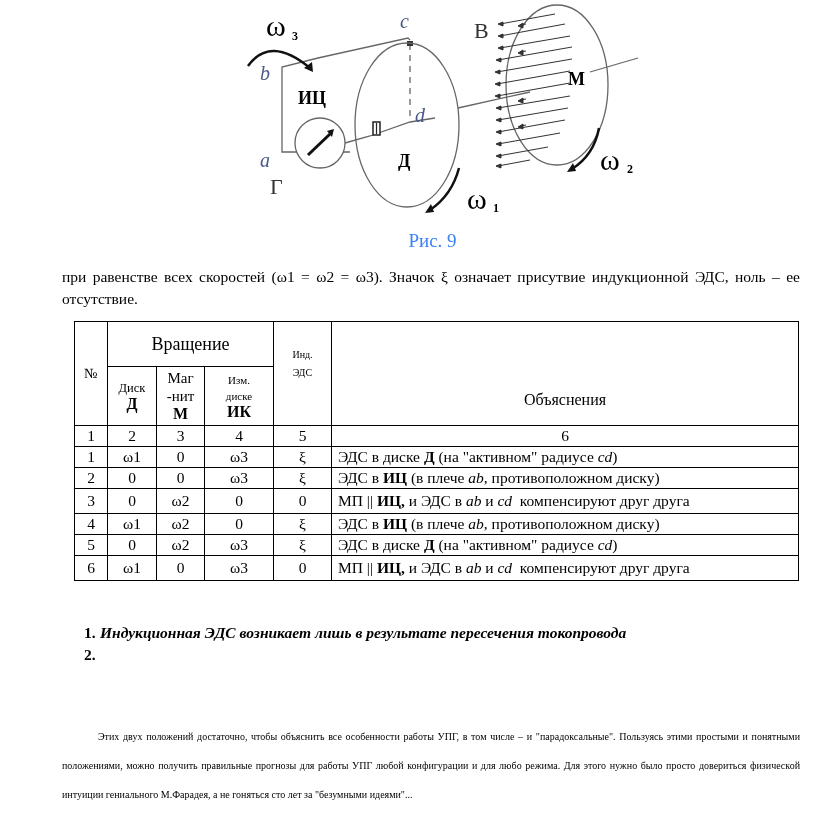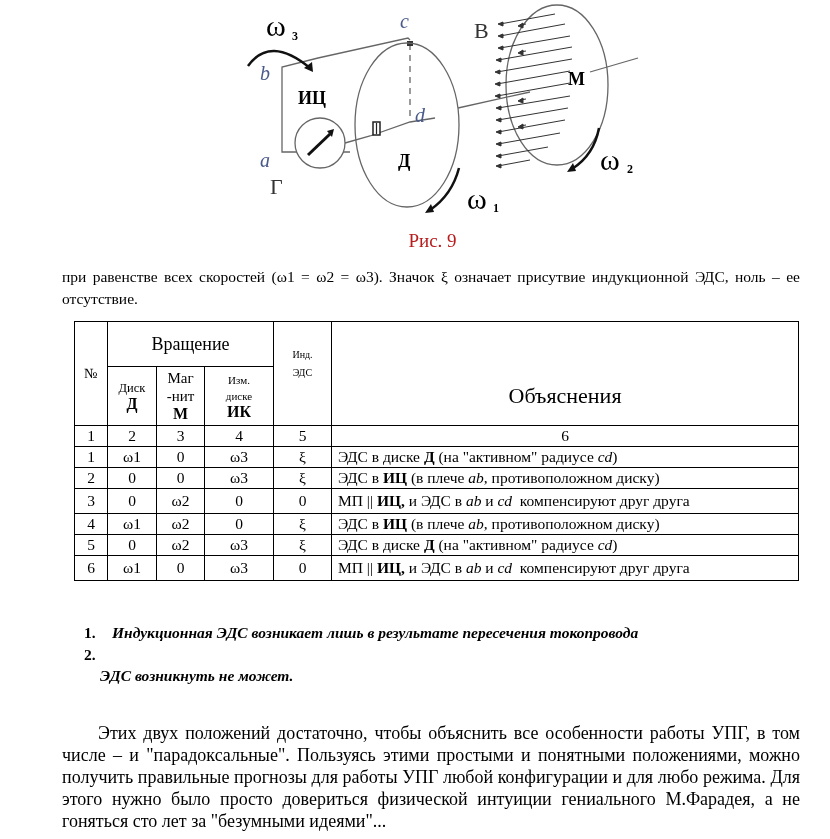--- a/index.html
+++ b/index.html
@@ -1,45 +1,45 @@
 <!DOCTYPE html>
 <html><head>
 <meta charset="utf-8">
 <style>
   html, body { margin:0; padding:0; background:#ffffff; }
   body { width:830px; height:839px; position:relative; overflow:hidden;
          font-family:"Liberation Serif", serif; color:#000; }
   .figure { position:absolute; left:230px; top:0; width:420px; height:228px; }
   .figure svg { display:block; }
   .caption { position:absolute; left:0; width:830px; top:230px; text-align:center;
-             font-size:19px; color:#b91c1c; padding-left:35px; box-sizing:border-box; }
+             font-size:19px; color:#3b82f6; padding-left:35px; box-sizing:border-box; }
   .intro { position:absolute; left:62px; top:266px; width:738px; font-size:15.5px;
            line-height:22px; text-align:justify; }
   table.results { position:absolute; left:74px; top:321px; width:725px;
                   border-collapse:collapse; font-size:15.5px; }
   table.results td, table.results th { border:1.5px solid #000; padding:0 4px;
                   text-align:center; font-weight:normal; vertical-align:middle; }
   .hdr-rot { font-weight:bold; font-size:18px; height:44px; }
   .hdr-small { font-size:12.5px; line-height:16px; }
   .hdr-small b { font-size:16px; }
   .hdr-mid { font-size:15px; line-height:18px; }
   .hdr-mid b { font-size:16px; }
-  .hdr-expl { font-weight:bold; font-size:22px; vertical-align:bottom !important; padding-bottom:16px !important; text-align:center; }
+  .hdr-expl { font-weight:bold; font-size:16px; vertical-align:bottom !important; padding-bottom:16px !important; text-align:center; }
   .hdr-eds { vertical-align:top !important; padding-top:24px !important; font-size:10px; line-height:18px; }
   .expl { text-align:left !important; padding-left:6px !important; white-space:nowrap;font-family:Liberation Serif, serif; }
   .rowh td { height:20px; }
   .rowt td { height:24px; }
   .points { position:absolute; left:84px; top:622px; width:700px; font-weight:bold;
             font-style:italic; font-size:15.5px; line-height:21.5px; }
   .points .item { display:flex; }
   .points .num { font-style:normal; width:14px; flex:none; }
-  .points .txt { padding-left:2px;margin-left:12px; }
+  .points .txt { padding-left:2px; }
   .points .cont { padding-left:16px; }
-  .concl { position:absolute; left:62px; top:722px; width:738px; font-size:18px;
-           line-height:22px; text-align:justify; text-indent:36px; }
+  .concl { position:absolute; left:62px; top:722px; width:738px; font-size:10px;
+           line-height:29px; text-align:justify; text-indent:36px; }
 </style>
 </head>
 <body>
 
 <div class="figure">
   <svg width="420" height="228" viewBox="0 0 420 228" xmlns="http://www.w3.org/2000/svg">
 
     <g fill="none" stroke="#666" stroke-width="1.3">
       <path d="M 120 152 L 52 152 L 52 67 L 88 58 L 178 38 L 180 40"></path>
       <path d="M 115 143 L 140 136 L 180 122 L 205 118"></path>
@@ -221,16 +221,15 @@
   </table>
 
 <div class="points">
   <div class="item">
     <span class="num">1.</span>
     <span class="txt">Индукционная ЭДС возникает лишь в результате пересечения токопровода</span>
   </div>
   <div class="item">
     <span class="num">2.</span>
   </div>
-  <div class="cont">ЭДС возникнуть не может.</div>
 </div>
 
 <div class="concl">Этих двух положений достаточно, чтобы объяснить все особенности работы УПГ, в том числе – и "парадоксальные". Пользуясь этими простыми и понятными положениями, можно получить правильные прогнозы для работы УПГ любой конфигурации и для любо режима. Для этого нужно было просто довериться физической интуиции гениального М.Фарадея, а не гоняться сто лет за "безумными идеями"...</div>
 
 </body></html>

